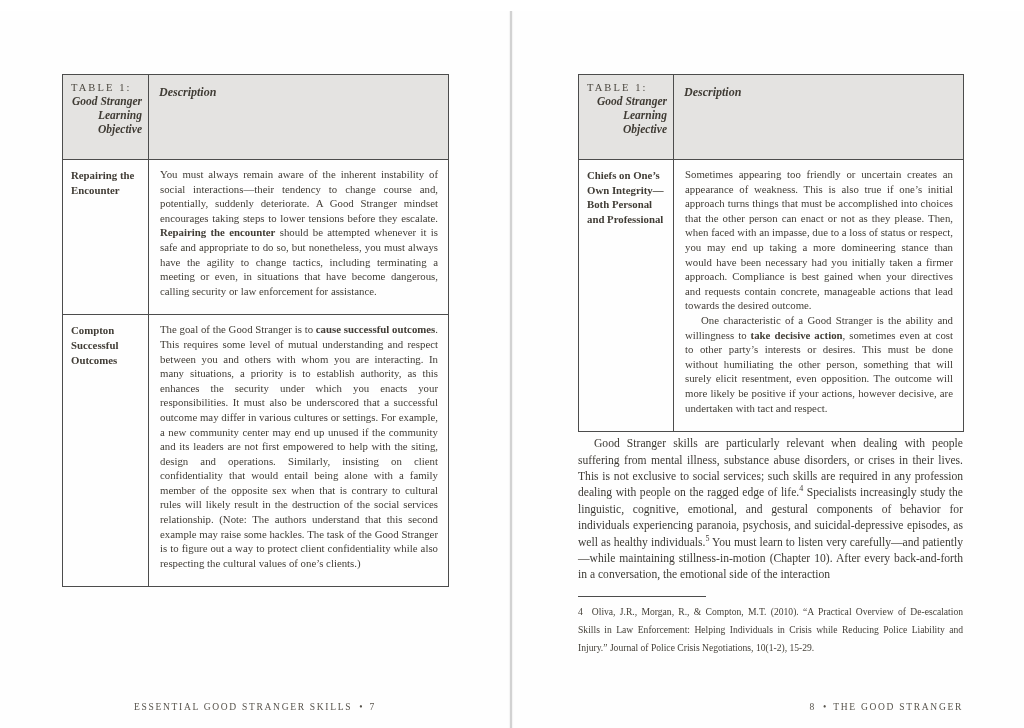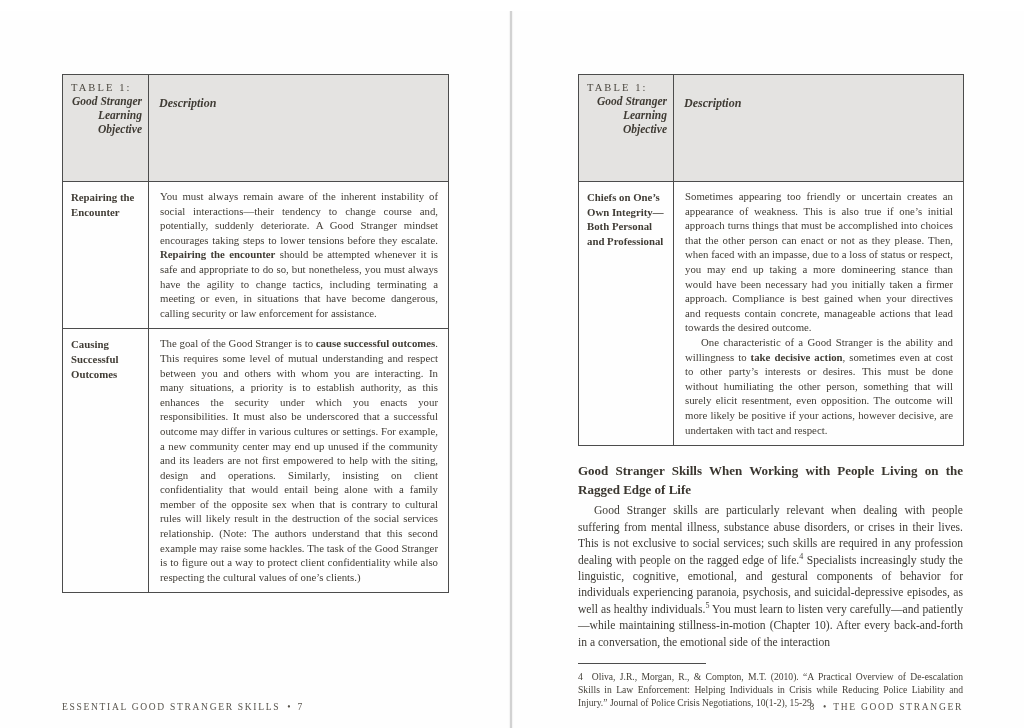--- a/index.html
+++ b/index.html
@@ -26,28 +26,28 @@
     color:#403c35;
   }
   .gs-table td { border:1.5px solid #4c4c4c; vertical-align:top; }
   .gs-table .hdr td { background:#e4e3e1; height:64px; }
   .hdr-obj { padding:7px 6px 6px 8px; }
   .table-label {
     font-size:10.5px; letter-spacing:2.1px; color:#4b473f;
     margin-bottom:1px; white-space:nowrap;
   }
   .table-title { font-weight:bold; font-style:italic; font-size:11.5px; line-height:14px;text-align:right; }
-  .hdr-desc { font-weight:bold; font-style:italic; font-size:12px; padding:21px 10px; }
+  .hdr-desc { font-weight:bold; font-style:italic; font-size:12px; padding:10px 10px; }
   .obj-cell {
     font-weight:bold; font-size:10.8px; line-height:14.6px;
     padding:8px 5px 8px 8px;
   }
   .desc-cell {
     font-size:10.8px; line-height:14.6px; text-align:justify;
-    padding:7px 10px 8px 11px;
+    padding:7px 10px 16px 11px;
   }
   .desc-cell p { margin:0; }
   .desc-cell p.indent { text-indent:16px; }
 
   .left-table  { position:absolute; left:62px; top:63px; width:386px; }
 
   
   .right-flow { position:absolute; left:65px; top:63px; width:385px; }
   .right-table-in-flow { position:static; margin:0; width:385px; }
   .section-heading {
@@ -57,32 +57,32 @@
   }
   .body-para {
     font-size:11.6px; line-height:16.4px; text-align:justify;
     text-indent:16px; margin:4px 0 0 0; color:#3d3a34;
   }
   .body-para sup { font-size:8px; line-height:0; vertical-align:super; }
 
   .footnote-block { margin-top:12px; }
   .fn-rule { width:128px; height:0; border-top:1.3px solid #4c4c4c; margin:0 0 6px 0; }
   .footnote {
-    font-size:9.6px; line-height:13px; text-align:justify;
+    font-size:9.6px; line-height:18px; text-align:justify;
     margin:0 0 1px 0; color:#454139;
   }
   .footnote .fn-num { padding-right:9px; }
 
   
   .running-footer {
     position:absolute; top:691px; font-size:9.5px;
     letter-spacing:1.7px; color:#57534b; white-space:nowrap;
   }
   .running-footer .sep { margin:0 7px; letter-spacing:0; }
-  .footer-left  { left:62px; width:386px; text-align:left; }
+  .footer-left  { left:62px; width:386px; text-align:center; }
   .footer-right { left:65px; width:385px; text-align:right; }
 </style>
 </head>
 <body>
 
 <div class="spread">
 
   <div class="page left">
     <table class="gs-table left-table">
       <colgroup>
@@ -99,21 +99,21 @@
             <span>Description</span>
           </td>
         </tr>
         <tr>
           <td class="obj-cell">Repairing the Encounter</td>
           <td class="desc-cell">
             <p><span>You must always remain aware of the inherent instability of social interactions—their tendency to change course and, potentially, suddenly deteriorate. A Good Stranger mindset encourages taking steps to lower tensions before they escalate. </span><strong>Repairing the encounter</strong><span> should be attempted whenever it is safe and appropriate to do so, but nonetheless, you must always have the agility to change tactics, including terminating a meeting or even, in situations that have become dangerous, calling security or law enforcement for assistance.</span></p>
           </td>
         </tr>
         <tr>
-          <td class="obj-cell">Causing Successful Outcomes</td>
+          <td class="obj-cell">Compton Successful Outcomes</td>
           <td class="desc-cell">
             <p><span>The goal of the Good Stranger is to </span><strong>cause successful outcomes</strong><span>. This requires some level of mutual understanding and respect between you and others with whom you are interacting. In many situations, a priority is to establish authority, as this enhances the security under which you enacts your responsibilities. It must also be underscored that a successful outcome may differ in various cultures or settings. For example, a new community center may end up unused if the community and its leaders are not first empowered to help with the siting, design and operations. Similarly, insisting on client confidentiality that would entail being alone with a family member of the opposite sex when that is contrary to cultural rules will likely result in the destruction of the social services relationship. (Note: The authors understand that this second example may raise some hackles. The task of the Good Stranger is to figure out a way to protect client confidentiality while also respecting the cultural values of one’s clients.)</span></p>
           </td>
         </tr>
       </tbody>
     </table>
 
     <div class="running-footer footer-left">
       <span>ESSENTIAL GOOD STRANGER SKILLS</span><span class="sep">•</span><span>7</span>
     </div>
@@ -142,21 +142,20 @@
           <tr>
             <td class="obj-cell">Chiefs on One’s Own Integrity—Both Personal and Professional</td>
             <td class="desc-cell">
               <p><span>Sometimes appearing too friendly or uncertain creates an appearance of weakness. This is also true if one’s initial approach turns things that must be accomplished into choices that the other person can enact or not as they please. Then, when faced with an impasse, due to a loss of status or respect, you may end up taking a more domineering stance than would have been necessary had you initially taken a firmer approach. Compliance is best gained when your directives and requests contain concrete, manageable actions that lead towards the desired outcome.</span></p>
               <p class="indent"><span>One characteristic of a Good Stranger is the ability and willingness to </span><strong>take decisive action</strong><span>, sometimes even at cost to other party’s interests or desires. This must be done without humiliating the other person, something that will surely elicit resentment, even opposition. The outcome will more likely be positive if your actions, however decisive, are undertaken with tact and respect.</span></p>
             </td>
           </tr>
         </tbody>
       </table>
 
-      <h2 class="section-heading">Good Stranger Skills When Working with People Living on the Ragged Edge of Life</h2>
 
       <p class="body-para"><span>Good Stranger skills are particularly relevant when dealing with people suffering from mental illness, substance abuse disorders, or crises in their lives. This is not exclusive to social services; such skills are required in any profession dealing with people on the ragged edge of life.</span><sup>4</sup><span> Specialists increasingly study the linguistic, cognitive, emotional, and gestural components of behavior for individuals experiencing paranoia, psychosis, and suicidal-depressive episodes, as well as healthy individuals.</span><sup>5</sup><span> You must learn to listen very carefully—and patiently—while maintaining stillness-in-motion (Chapter 10). After every back-and-forth in a conversation, the emotional side of the interaction</span></p>
 
       <div class="footnote-block">
         <div class="fn-rule"></div>
         <p class="footnote"><span class="fn-num">4</span><span>Oliva, J.R., Morgan, R., &amp; Compton, M.T. (2010). “A Practical Overview of De-escalation Skills in Law Enforcement: Helping Individuals in Crisis while Reducing Police Liability and Injury.” Journal of Police Crisis Negotiations, 10(1-2), 15-29.</span></p>
       </div>
     </div>
 
     <div class="running-footer footer-right">

